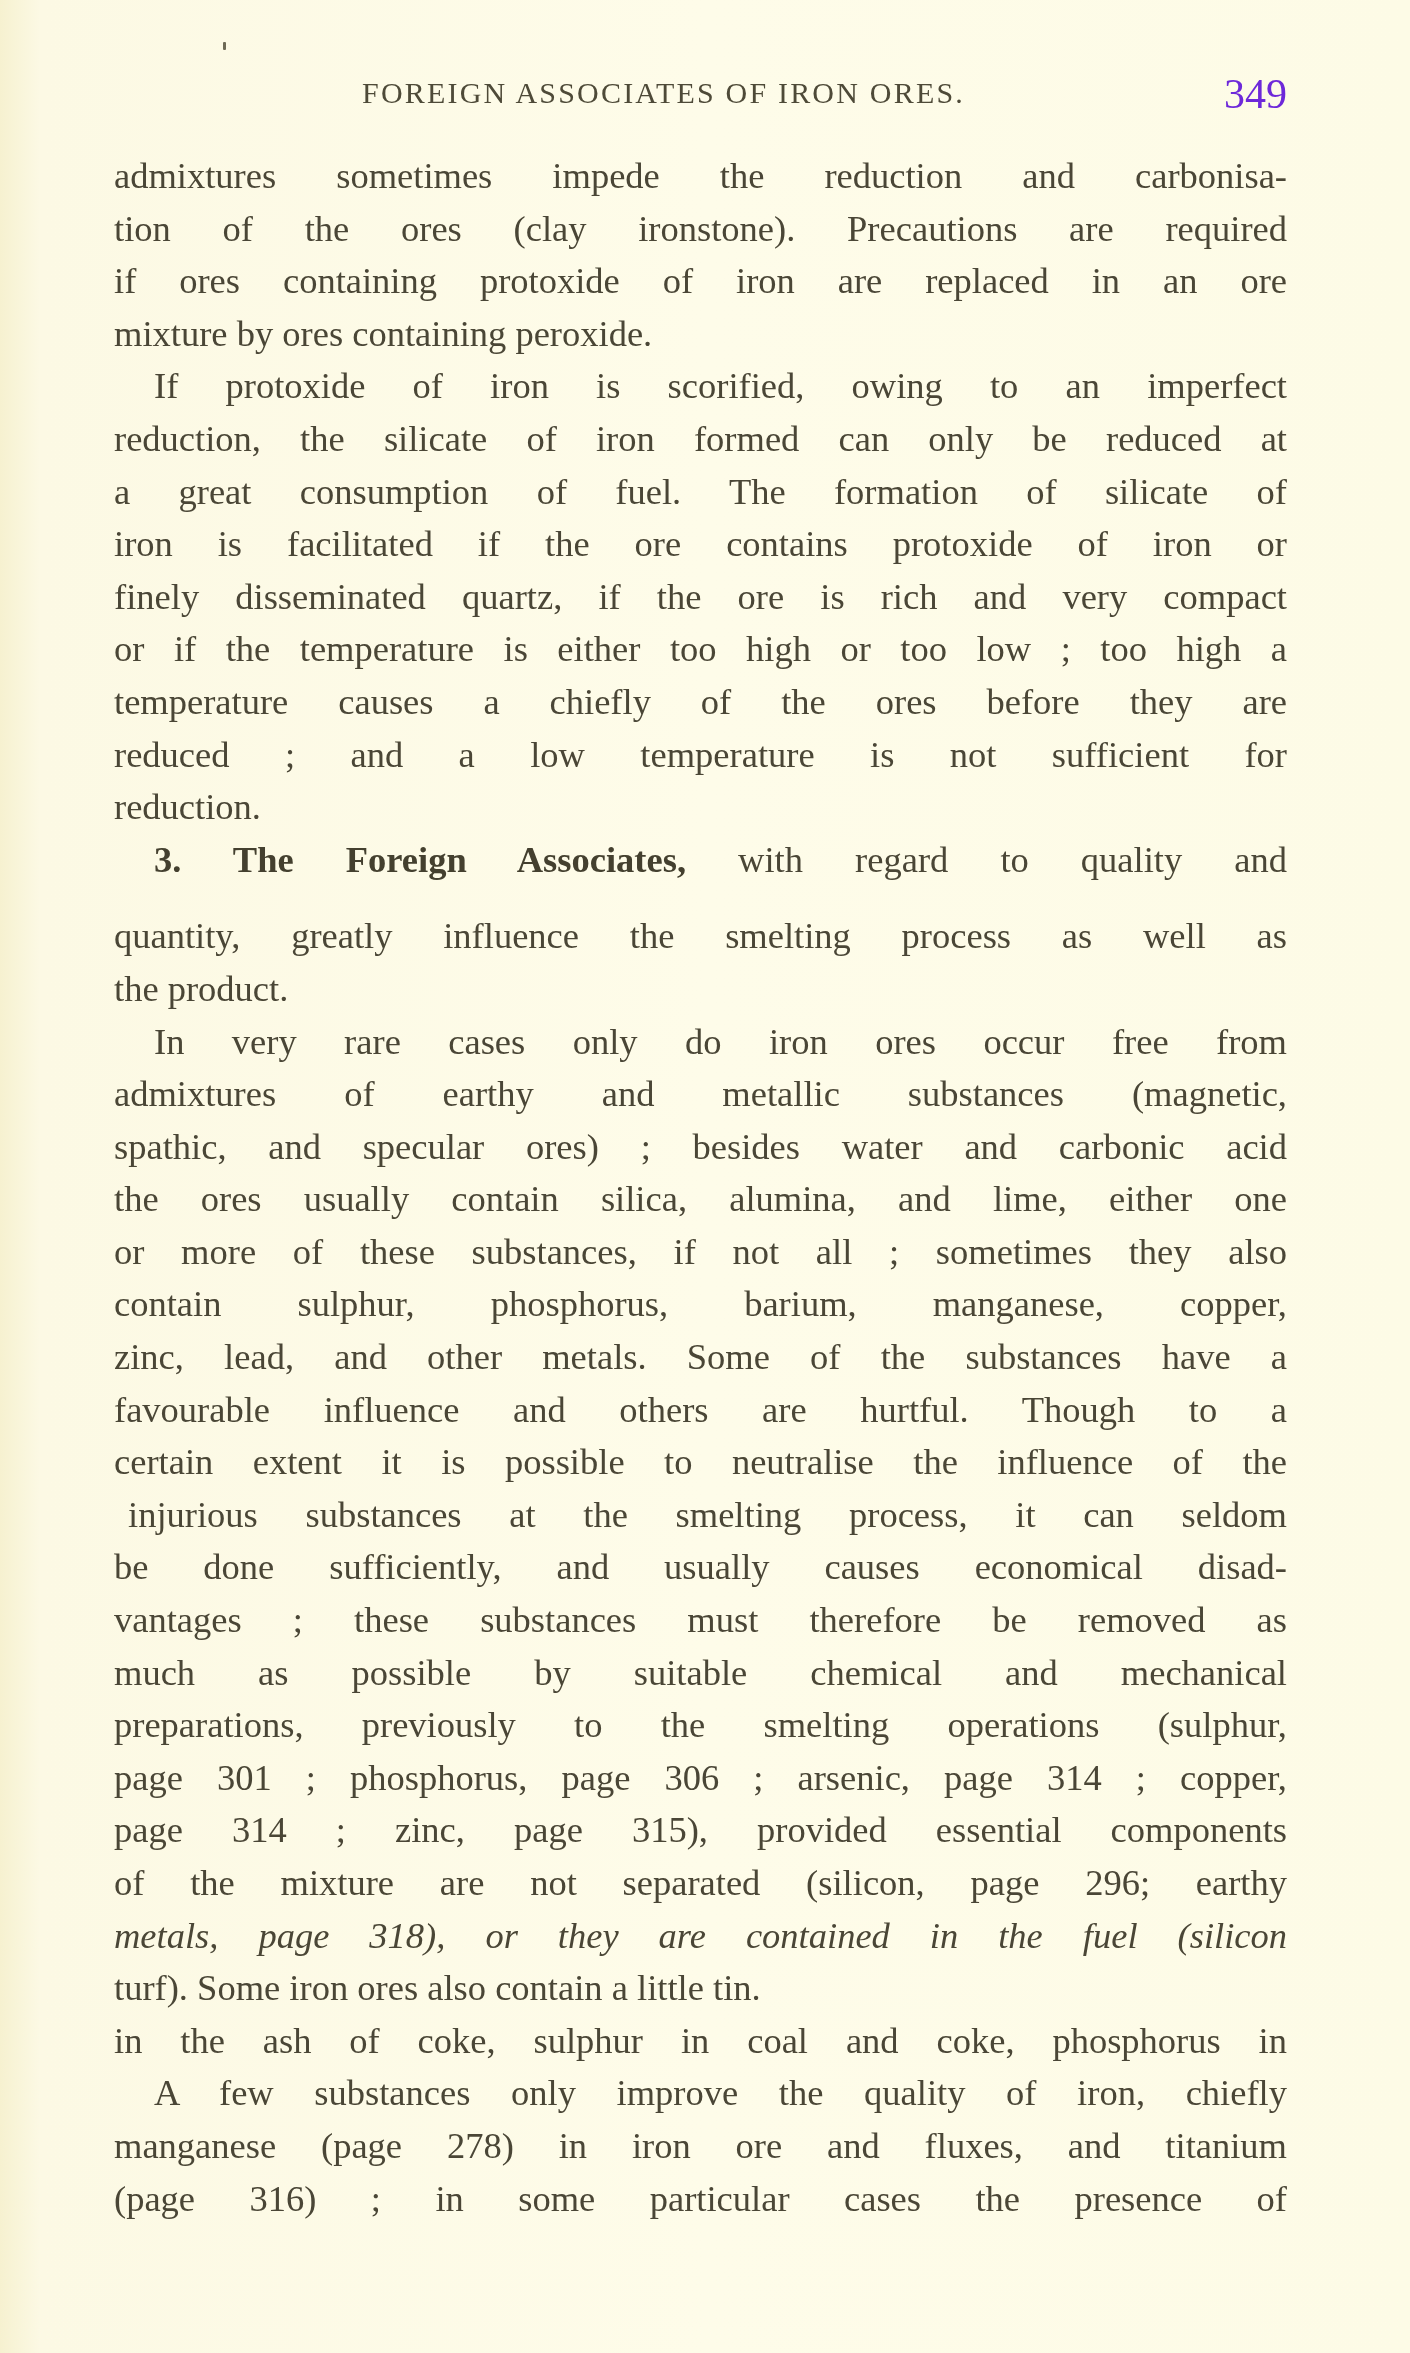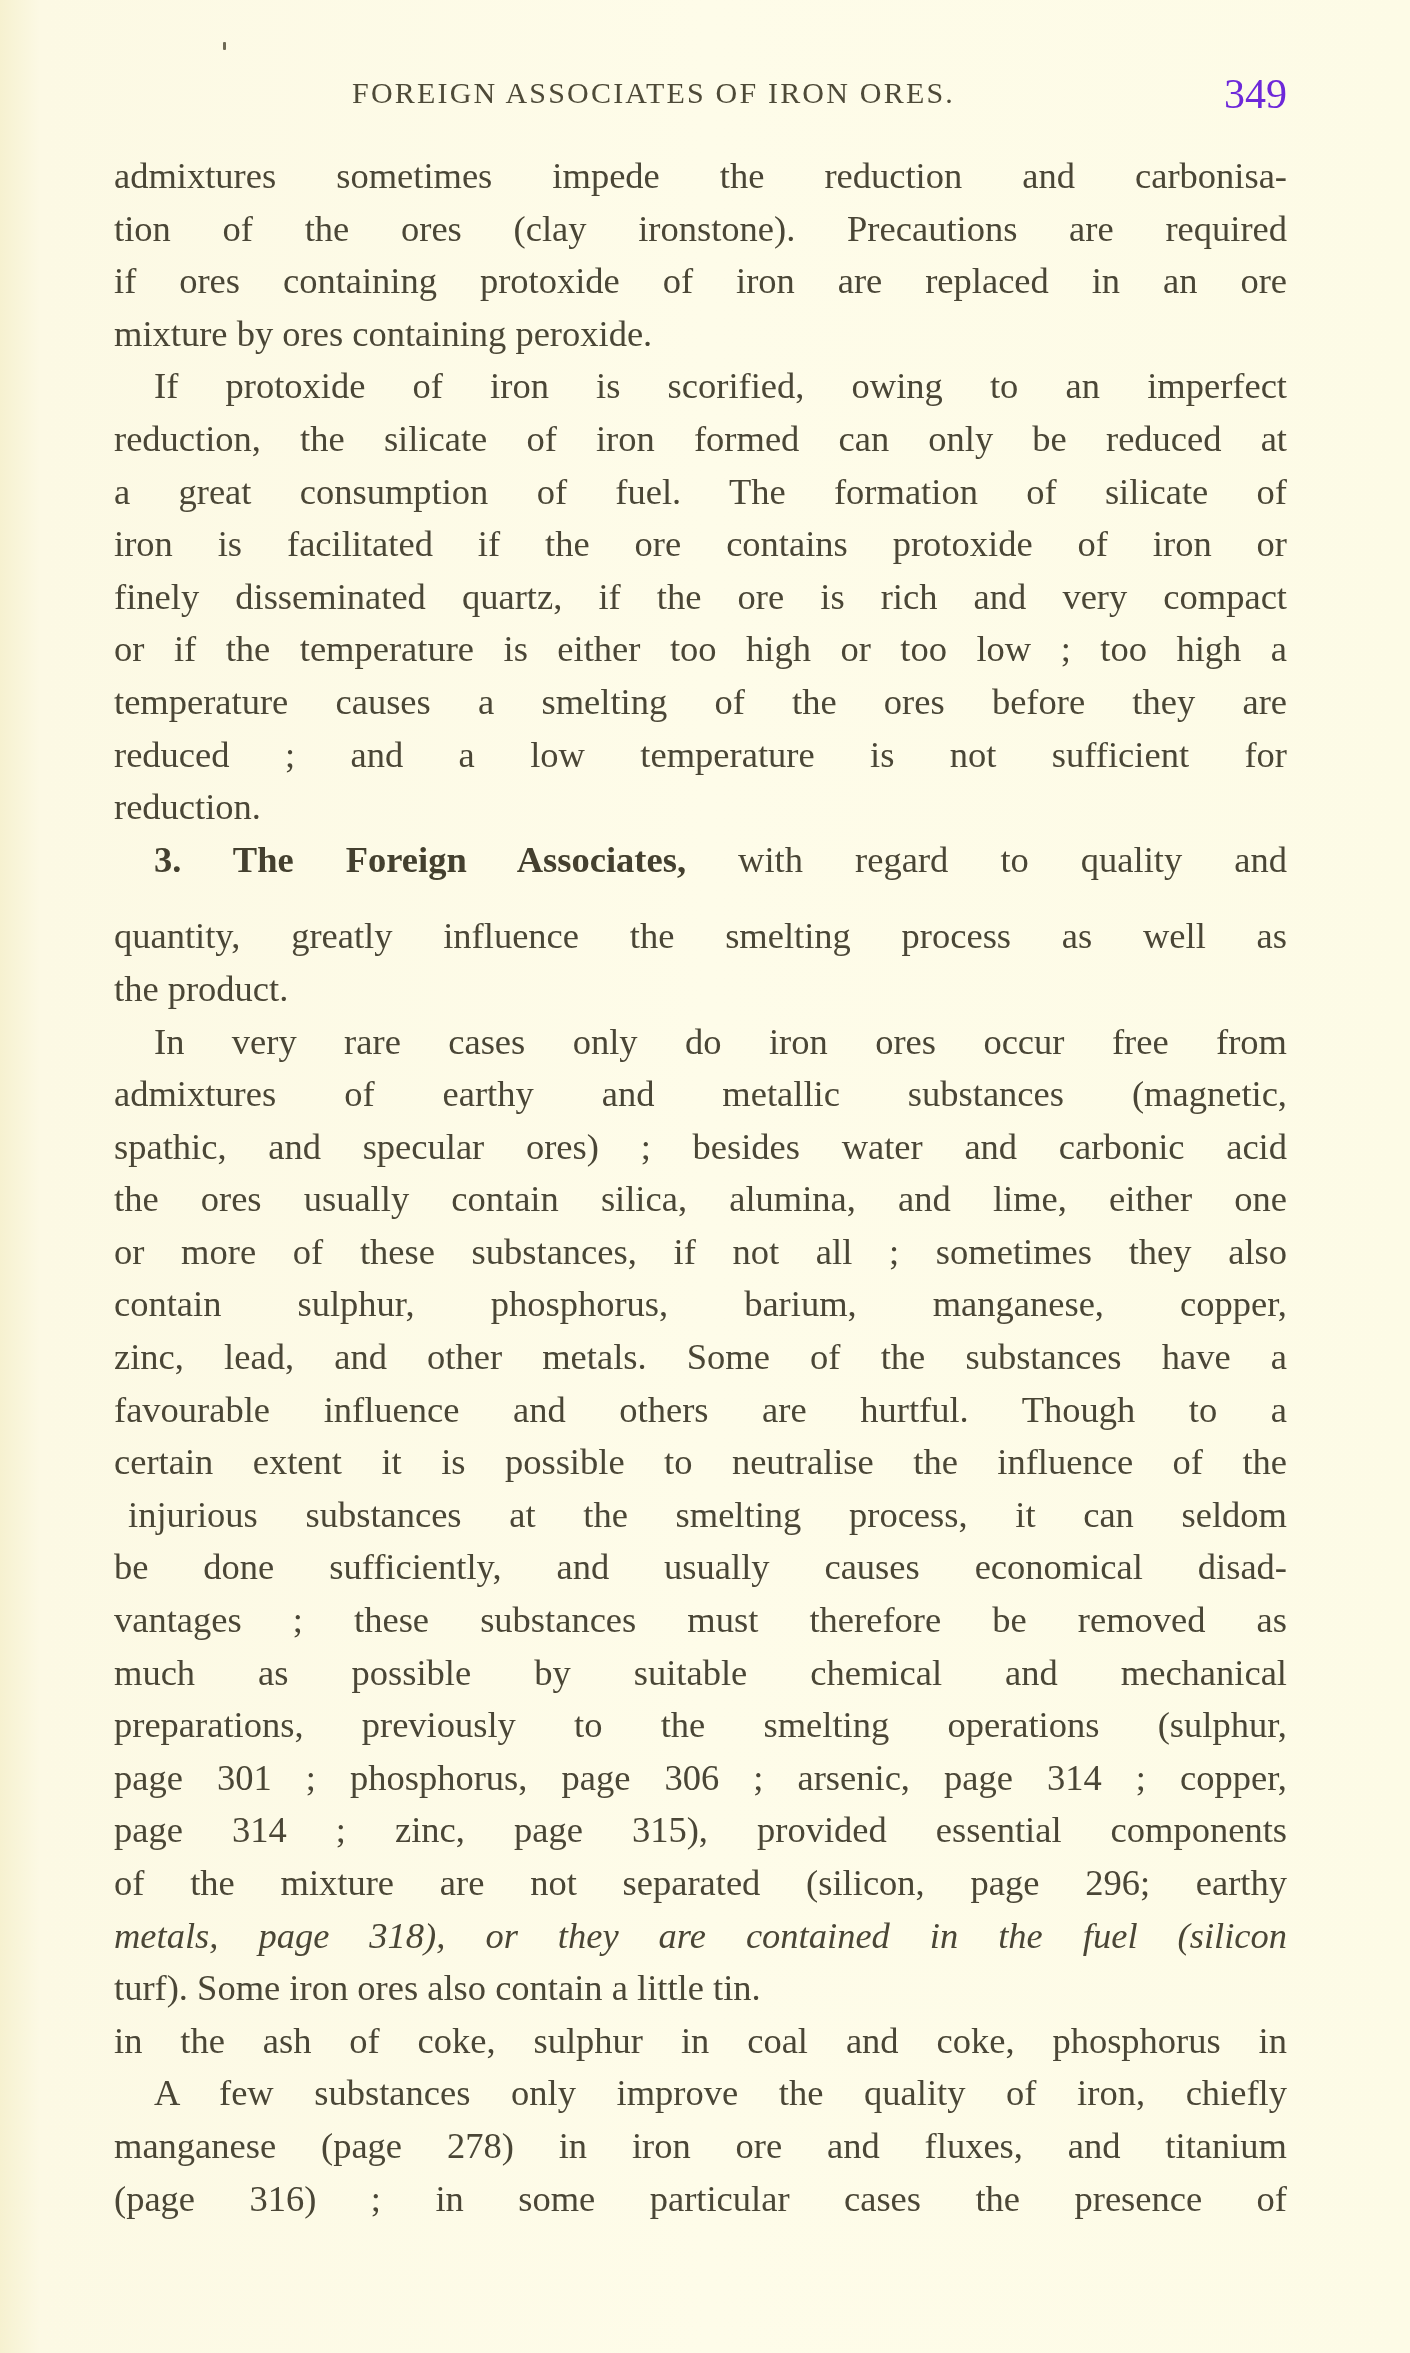--- a/index.html
+++ b/index.html
@@ -27,21 +27,21 @@
   }
   .running-head {
     position: absolute;
     top: 72px;
     left: 114px;
     width: 1173px;
     height: 44px;
   }
   .head-title {
     position: absolute;
-    left: 238px;
+    left: 248px;
     top: 4px;
     font-size: 30px;
     letter-spacing: 2.2px;
     color: #4e4a38;
   }
   .head-page {
     position: absolute;
     right: 0;
     top: -2px;
     font-size: 42px;
@@ -87,21 +87,21 @@
     <div class="line" style="word-spacing: 0px;"><span>admixtures sometimes impede the reduction and carbonisa-</span></div>
     <div class="line" style="word-spacing: 0px;"><span>tion of the ores (clay ironstone).  Precautions are required</span></div>
     <div class="line" style="word-spacing: 0px;"><span>if ores containing protoxide of iron are replaced in an ore</span></div>
     <div class="line last"><span>mixture by ores containing peroxide.</span></div>
     <div class="line indent" style="word-spacing: 0px;"><span>If protoxide of iron is scorified, owing to an imperfect</span></div>
     <div class="line" style="word-spacing: 0px;"><span>reduction, the silicate of iron formed can only be reduced at</span></div>
     <div class="line" style="word-spacing: 0px;"><span>a great consumption of fuel.  The formation of silicate of</span></div>
     <div class="line" style="word-spacing: 0px;"><span>iron is facilitated if the ore contains protoxide of iron or</span></div>
     <div class="line" style="word-spacing: 0px;"><span>finely disseminated quartz, if the ore is rich and very compact</span></div>
     <div class="line" style="word-spacing: 0px;"><span>or if the temperature is either too high or too low ; too high a</span></div>
-    <div class="line" style="word-spacing: 0px;"><span>temperature causes a smelting of the ores before they are</span></div>
+    <div class="line" style="word-spacing: 0px;"><span>temperature causes a chiefly of the ores before they are</span></div>
     <div class="line" style="word-spacing: 0px;"><span>reduced ;  and  a  low  temperature  is  not  sufficient  for</span></div>
     <div class="line last"><span>reduction.</span></div>
     <div class="line indent" style="word-spacing: 0.00195312px;"><span class="bold-lead">3. The Foreign Associates,</span><span> with regard to quality and</span></div>
     <div class="line" style="word-spacing: 0px; margin-top: 24px;"><span>quantity, greatly influence the smelting process as well as</span></div>
     <div class="line last"><span>the product.</span></div>
     <div class="line indent" style="word-spacing: 0px;"><span>In very rare cases only do iron ores occur free from</span></div>
     <div class="line" style="word-spacing: 0px;"><span>admixtures of earthy and metallic substances (magnetic,</span></div>
     <div class="line" style="word-spacing: 0px;"><span>spathic, and specular ores) ; besides water and carbonic acid</span></div>
     <div class="line" style="word-spacing: 0px;"><span>the ores usually contain silica, alumina, and lime, either one</span></div>
     <div class="line" style="word-spacing: 0px;"><span>or more of these substances, if not all ; sometimes they also</span></div>

